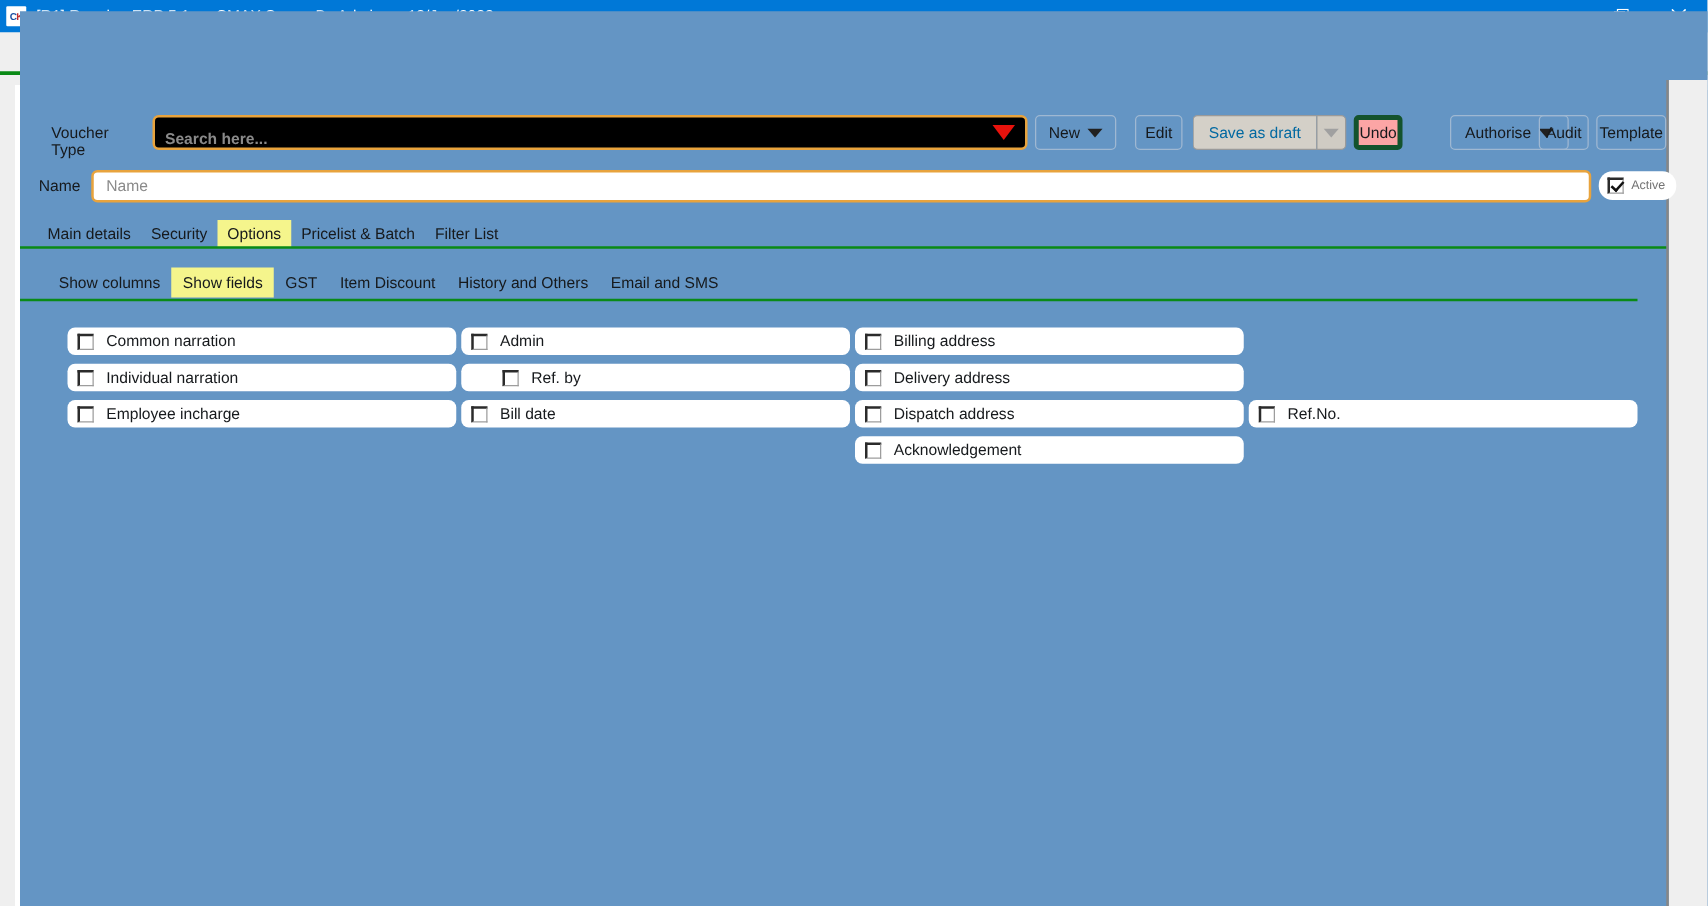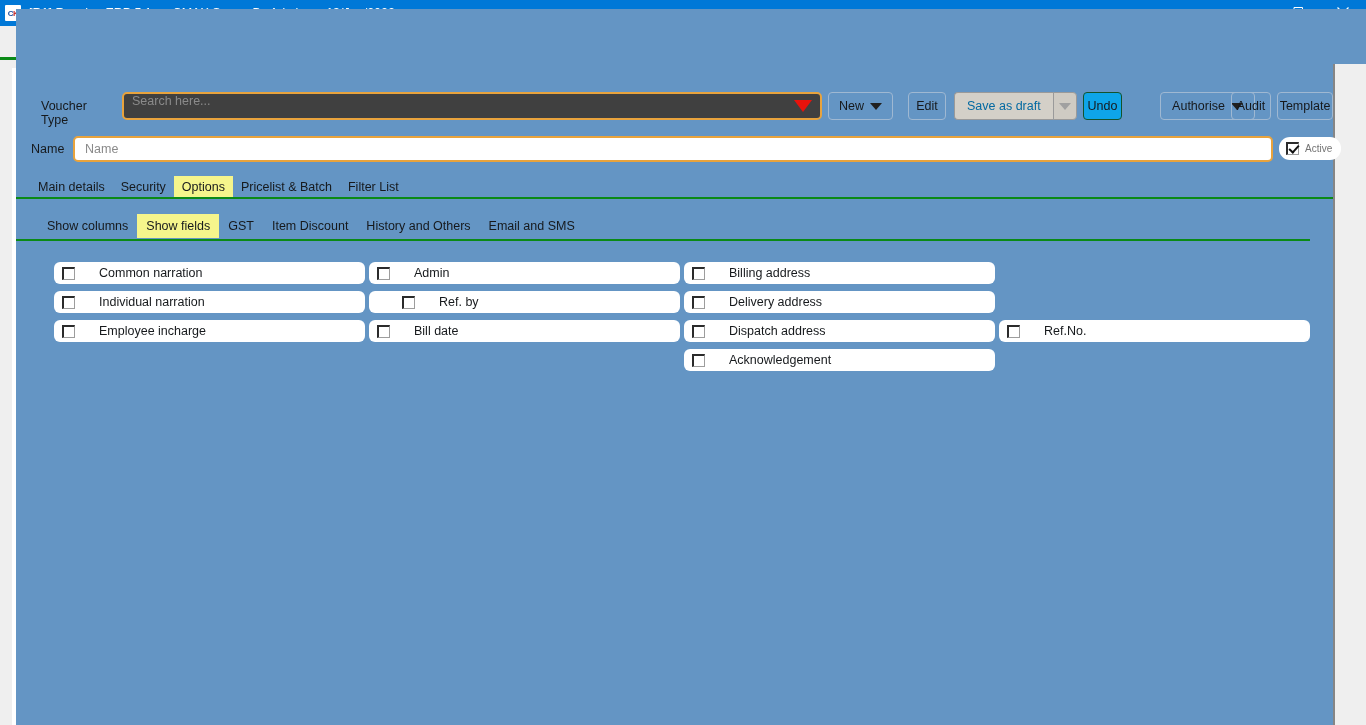--- a/index.html
+++ b/index.html
@@ -89,44 +89,45 @@
     width: 31px; height: 661px; background: #efefef;
   }
 
   
   .row-voucher { position: absolute; left: 41px; top: 92px; }
   .lbl { font-size: 12.5px; color: #16191c; }
   .field-label-vt { position: absolute; left: 0px; top: 7px; }
   .search-box {
     position: absolute; left: 81px; top: 0px;
     width: 700px; height: 28px;
-    background: #404040; border: 2px solid #e8a33d;
-    border-radius: 5px; display: flex; align-items: flex-start;
+    background: #000000; border: 2px solid #e8a33d;
+    border-radius: 5px; display: flex; align-items: flex-end;
     padding: 0 8px;
+    font-weight: bold;
   }
   .search-box .ph { font-size: 12.5px; color: #8a8a8a; }
   .dd-tri-red {
     position: absolute; right: 8px; top: 50%;
     transform: translateY(-50%);
     width: 0; height: 0;
     border-left: 9px solid transparent;
     border-right: 9px solid transparent;
     border-top: 12px solid #e8120c;
   }
 
   
   .tb { position: absolute; top: 92px; height: 28px; }
   .btn {
     height: 28px; border-radius: 4px;
     display: flex; align-items: center; justify-content: center;
     font-size: 12.5px; color: #16191c;
     border: 1px solid #9fb8d2; background: transparent;
     padding: 0 10px; white-space: nowrap;
   }
-  .btn.solid { background: #0ea5e9; border: 1px solid #14532d; text-align: center; }
+  .btn.solid { background: #fca5a5; border: 4px solid #14532d; text-align: center; }
   .btn .cap { margin-right: 6px; }
   .tri-dark {
     width: 0; height: 0;
     border-left: 6px solid transparent;
     border-right: 6px solid transparent;
     border-top: 7px solid #202020;
   }
   .tri-gray {
     width: 0; height: 0;
     border-left: 6px solid transparent;
@@ -204,21 +205,21 @@
   .subtab.active { background: #f5f58c; }
   .sep-green-2 {
     position: absolute; left: 16px; top: 239px;
     width: 1294px; height: 2px; background: #0a8a16;
   }
 
   
   .cbfield {
     position: absolute; height: 22px;
     background: #ffffff; border-radius: 6px;
-    display: flex; align-items: center; gap: 24px;
+    display: flex; align-items: center; gap: 10px;
     padding-left: 8px;
   }
   .cbfield .cf-label { font-size: 12.5px; color: #16191c; }
 </style>
 </head>
 <body>
 
 <div class="titlebar">
   <div class="app-icon">
     <span class="ck-l">C</span>

